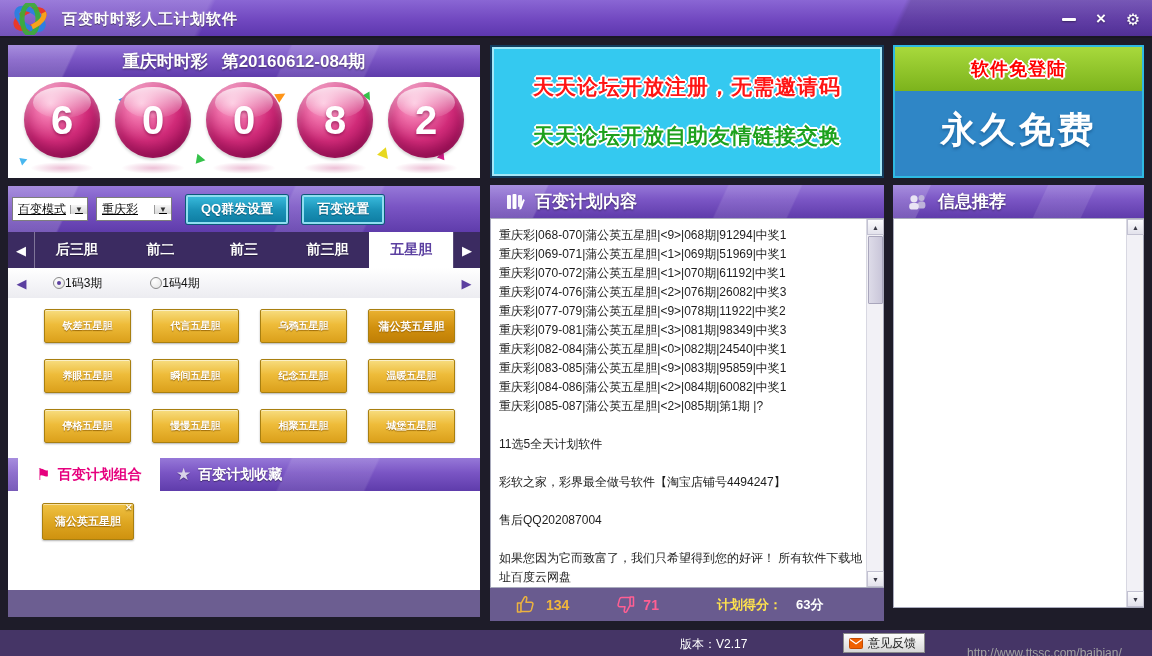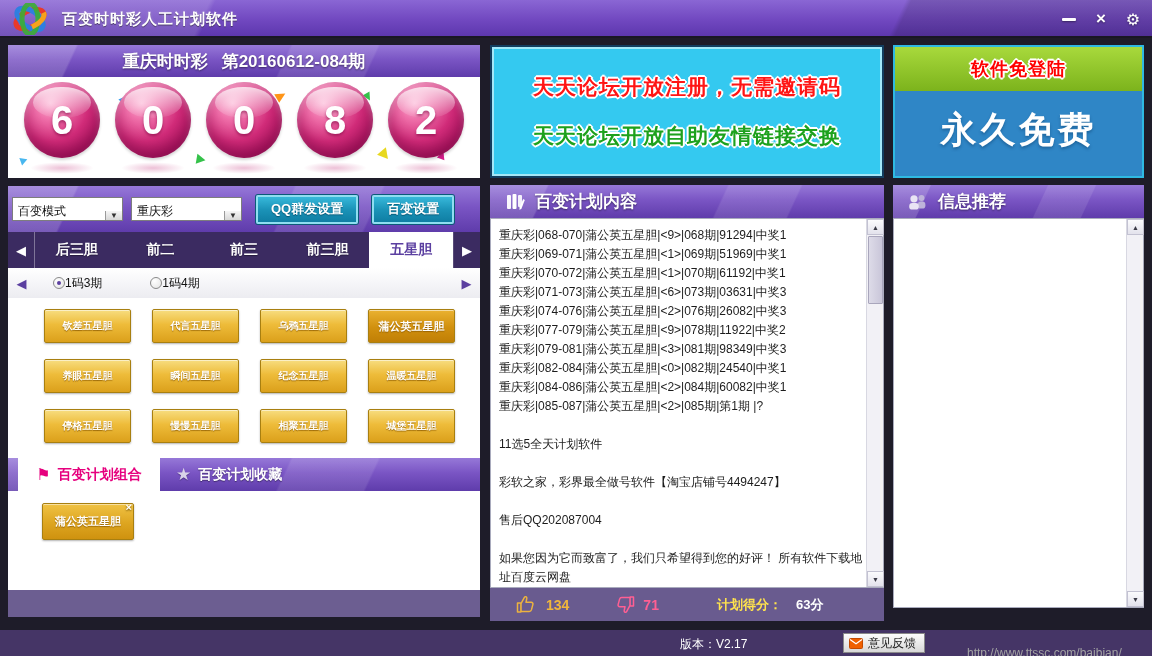--- a/index.html
+++ b/index.html
@@ -59,21 +59,21 @@
   #promo-panel{ position:absolute; left:893px; top:45px; width:251px; height:133px; border:2px solid #2fb9e2; background:#2f86c6; }
   #promo-header{ height:44px; background:linear-gradient(180deg,#a8d93c,#7cb31c); display:flex; align-items:center; justify-content:center; }
   #promo-header span{ color:#f00; font-size:18px; font-weight:bold; letter-spacing:1px;
     text-shadow:-2px 0 #fff,2px 0 #fff,0 -2px #fff,0 2px #fff,-1px -1px #fff,1px 1px #fff,-1px 1px #fff,1px -1px #fff; }
   #promo-body{ height:79px; display:flex; align-items:center; justify-content:center; }
   #promo-body span{ color:#fff; font-size:36px; font-weight:bold; letter-spacing:3px; text-shadow:0 2px 3px rgba(0,40,80,.35); }
 
   
   #left-panel{ position:absolute; left:8px; top:186px; width:472px; height:431px; }
   #toolbar-strip{ height:46px; display:flex; align-items:center; gap:8px; padding:0 0 0 4px; }
-  .dropdown{ width:111px; height:24px; background:#fff; border:1px solid #7d7d7d; display:flex; align-items:flex-end; }
+  .dropdown{ width:76px; height:24px; background:#fff; border:1px solid #7d7d7d; display:flex; align-items:center;text-decoration:underline; }
   .dd-label{ flex:1; font-size:12px; color:#111; display:flex; align-items:center; padding-left:5px; overflow:hidden; white-space:nowrap; }
   .dd-caret{ width:17px; background:linear-gradient(180deg,#f6f6f6,#d8d8d8); border-left:1px solid #9a9a9a;
     display:flex; align-items:center; justify-content:center; font-size:8px; color:#333; }
   .teal-btn{ height:29px; padding:0 13px; margin-left:6px; display:flex; align-items:center; justify-content:center;
     background:linear-gradient(180deg,#37b8da,#1b93b8 50%,#0f7ea3); border:2px solid #8fdef0; border-radius:2px;
     color:#fff; font-size:13px; font-weight:bold; text-shadow:0 1px 1px rgba(0,60,85,.65); box-shadow:0 0 0 1px #0b5a78; }
 
   #tab-bar{ height:36px; background:#3b2b61; display:flex; }
   .tab-arrow{ width:27px; display:flex; align-items:center; justify-content:center; color:#fff; font-size:13px; }
   #tab-arrow-left{ border-right:1px solid rgba(255,255,255,.35); }
@@ -304,25 +304,25 @@
       <path d="M17.2 6l1.6 1-3.3 8.6-1.9 1.4-.1-2.4z" fill="#fff"></path>
     </svg>
     <span class="hdr-title">百变计划内容</span>
   </div>
 
   <div id="plan-body">
     <div id="plan-text">
         <div class="plan-line">重庆彩|068-070|蒲公英五星胆|&lt;9&gt;|068期|91294|中奖1</div>
         <div class="plan-line">重庆彩|069-071|蒲公英五星胆|&lt;1&gt;|069期|51969|中奖1</div>
         <div class="plan-line">重庆彩|070-072|蒲公英五星胆|&lt;1&gt;|070期|61192|中奖1</div>
-        <div class="plan-line">重庆彩|071-073|蒲公英五星胆|&lt;6&gt;|073期|03631|中奖3</div>
         <div class="plan-line">重庆彩|074-076|蒲公英五星胆|&lt;2&gt;|076期|26082|中奖3</div>
         <div class="plan-line">重庆彩|077-079|蒲公英五星胆|&lt;9&gt;|078期|11922|中奖2</div>
         <div class="plan-line">重庆彩|079-081|蒲公英五星胆|&lt;3&gt;|081期|98349|中奖3</div>
         <div class="plan-line">重庆彩|082-084|蒲公英五星胆|&lt;0&gt;|082期|24540|中奖1</div>
+        <div class="plan-line">重庆彩|083-085|蒲公英五星胆|&lt;9&gt;|083期|95859|中奖1</div>
         <div class="plan-line">重庆彩|084-086|蒲公英五星胆|&lt;2&gt;|084期|60082|中奖1</div>
         <div class="plan-line">重庆彩|085-087|蒲公英五星胆|&lt;2&gt;|085期|第1期 |?</div>
         <div class="plan-line">&nbsp;</div>
         <div class="plan-line">11选5全天计划软件</div>
         <div class="plan-line">&nbsp;</div>
         <div class="plan-line">彩软之家，彩界最全做号软件【淘宝店铺号4494247】</div>
         <div class="plan-line">&nbsp;</div>
         <div class="plan-line">售后QQ202087004</div>
         <div class="plan-line">&nbsp;</div>
         <div class="plan-line">如果您因为它而致富了，我们只希望得到您的好评！ 所有软件下载地址百度云网盘</div>

